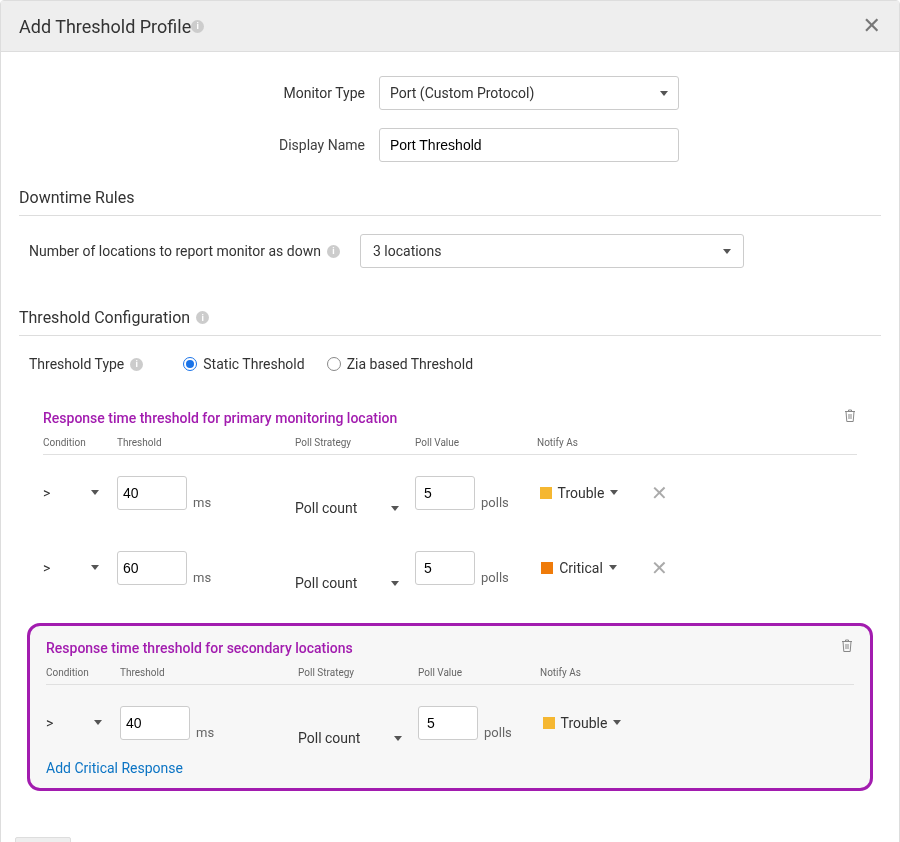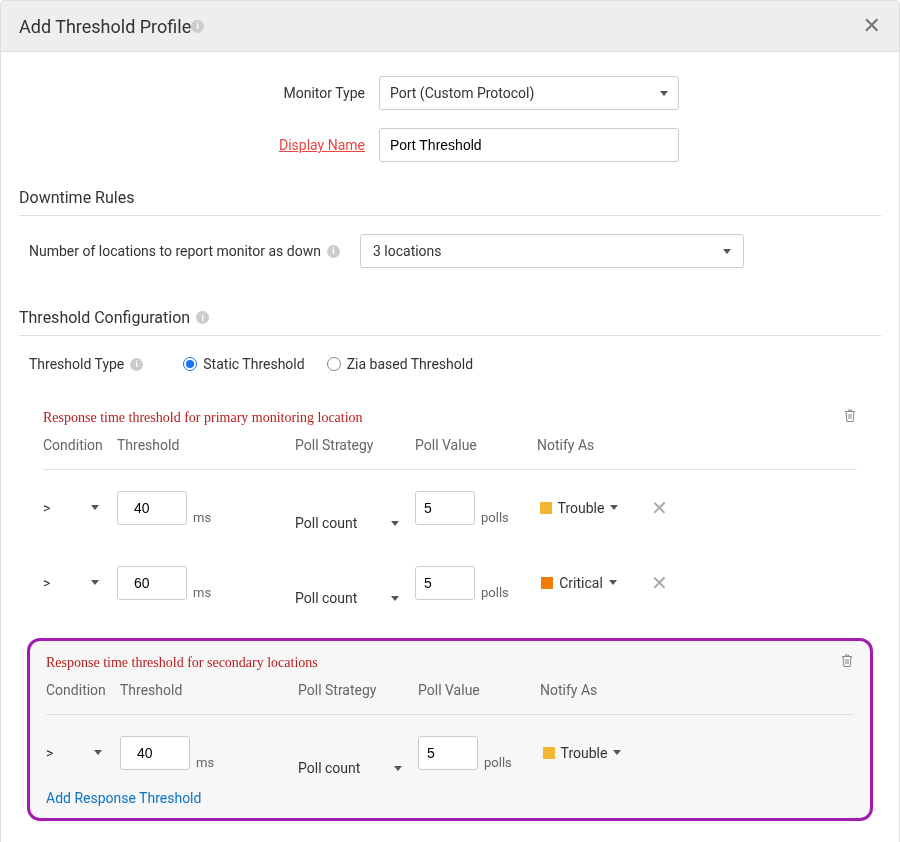--- a/index.html
+++ b/index.html
@@ -47,22 +47,21 @@
       margin-bottom: 18px;
     }
     .form-label {
       width: 360px;
       text-align: right;
       padding-right: 14px;
       font-size: 14px;
       color: #333;
     }
     .form-label.required {
-      color: #ef4444;
-      text-decoration: underline;
+      color: #404040;
     }
     .select-wrap, .text-input {
       width: 300px;
       height: 34px;
       border: 1px solid #ccc;
       border-radius: 3px;
       padding: 0 10px;
       font-size: 14px;
       background: #fff;
       display: flex;
@@ -180,35 +179,34 @@
     }
     .block-header {
       display: flex;
       align-items: center;
       justify-content: space-between;
       margin-bottom: 10px;
     }
     .block-title {
       font-size: 14px;
       font-weight: 500;
-      color: #b91c1c;
-      font-family: Liberation Serif, serif;
+      color: #a21caf;
     }
     .trash-btn {
       background: none;
       border: none;
       color: #888;
       cursor: pointer;
       font-size: 16px;
     }
     .col-headers {
       display: flex;
-      font-size: 14px;
+      font-size: 10px;
       color: #666;
-      padding-bottom: 16px;
+      padding-bottom: 6px;
       border-bottom: 1px solid #e0e0e0;
     }
     .col-cond { width: 74px; }
     .col-thr { width: 178px; }
     .col-strat { width: 120px; }
     .col-pval { width: 122px; }
     .col-notify { width: 100px; }
     .thr-row {
       display: flex;
       align-items: center;
@@ -220,21 +218,21 @@
       display: flex;
       align-items: center;
       justify-content: space-between;
       cursor: pointer;
     }
     .thr-input {
       width: 70px;
       height: 34px;
       border: 1px solid #ccc;
       border-radius: 3px;
-      padding: 0 16px;
+      padding: 0 5px;
       font-size: 14px;
     }
     .unit {
       font-size: 13px;
       color: #666;
       margin-left: 6px;
       margin-top: 19px;
     }
     .strat-select {
       width: 104px;
@@ -487,21 +485,21 @@
             <div class="notify-select">
               <span class="notify-content">
                 <span class="swatch trouble"></span>
                 <span>Trouble</span>
               </span>
               <span class="dropdown-caret"></span>
             </div>
           </div>
         </div>
 
-        <a class="add-link">Add Response Threshold</a>
+        <a class="add-link">Add Critical Response</a>
       </div>
 
     </div>
   </div>
 
   <div class="dialog-footer">
     <button class="save-btn">Save</button>
   </div>
 </div>
 

